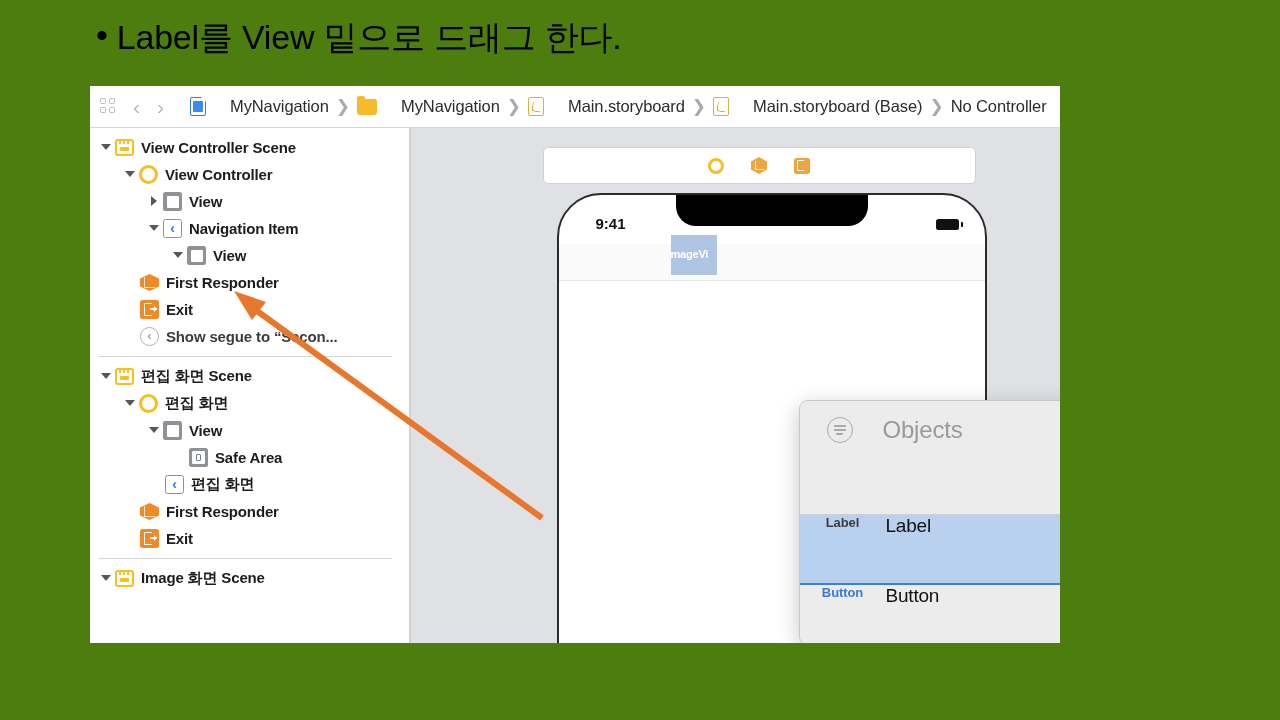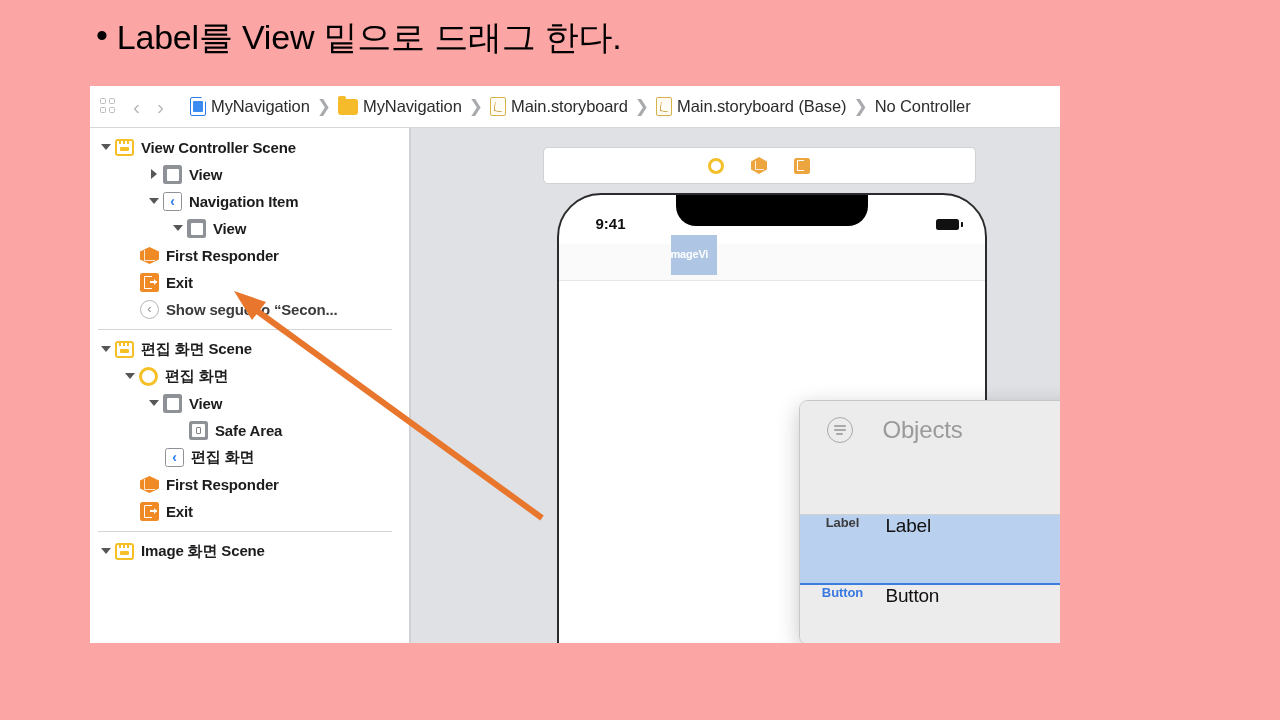--- a/index.html
+++ b/index.html
@@ -1,21 +1,21 @@
 <!DOCTYPE html>
 <html><head>
 <meta charset="utf-8">
 <style>
   html,body{margin:0;padding:0;}
   body{
     width:1280px;height:720px;overflow:hidden;background:#ffffff;
     font-family:"Liberation Sans","DejaVu Sans",sans-serif;
     -webkit-font-smoothing:antialiased;
   }
-  .slide{position:relative;width:1280px;height:720px;background:#fca5a5;}
+  .slide{position:relative;width:1280px;height:720px;background:#4d7c0f;}
 
   
   .bullet{
     position:absolute;left:96px;top:14px;width:1100px;
     font-size:34px;color:#000;letter-spacing:-0.2px;line-height:1.28;
     white-space:nowrap;
   }
   .bullet .dot{display:inline-block;margin-right:9px;vertical-align:2px;}
 
   
@@ -37,21 +37,21 @@
   .jb-grid i:nth-child(3){left:0;top:9px}
   .jb-grid i:nth-child(4){left:9px;top:9px}
   .chev{
     color:#b7b9bc;font-size:21px;line-height:1;margin-left:16px;flex:0 0 auto;
     font-family:"Liberation Sans",sans-serif;font-weight:300;
   }
   .chev.fwd{margin-left:17px;}
   .crumbs{display:flex;align-items:center;margin-left:26px;flex:0 0 auto;}
   .crumb{display:flex;align-items:center;flex:0 0 auto;}
   .crumb-label{
-    font-size:16.5px;color:#2c2c2e;margin-left:5px;white-space:nowrap;letter-spacing:-0.1px;
+    font-size:16.5px;color:#2c2c2e;margin-left:24px;white-space:nowrap;letter-spacing:-0.1px;
   }
   .crumb-sep{color:#a8aaae;font-size:17px;margin:0 7px;font-weight:300;}
 
   
   .ic{width:16px;height:19px;position:relative;flex:0 0 auto;}
   .ic.doc{
     background:#fff;border:1.3px solid #9aa0a6;border-radius:2px;box-sizing:border-box;
   }
   .ic.doc.blue{border-color:#2b7de9;}
   .ic.doc.blue::after{
@@ -346,20 +346,25 @@
       <div class="outline">
 
         <div style="height:6px"></div>
 
         <div class="row" style="padding-left:10px">
           <span class="tw down"></span>
           <span class="oi scene"></span>
           <span class="lbl">View Controller Scene</span>
         </div>
 
+        <div class="row" style="padding-left:34px">
+          <span class="tw down"></span>
+          <span class="oi vc"></span>
+          <span class="lbl">View Controller</span>
+        </div>
 
         <div class="row" style="padding-left:58px">
           <span class="tw right"></span>
           <span class="oi view"></span>
           <span class="lbl">View</span>
         </div>
 
         <div class="row" style="padding-left:58px">
           <span class="tw down"></span>
           <span class="oi navitem">‹</span>

